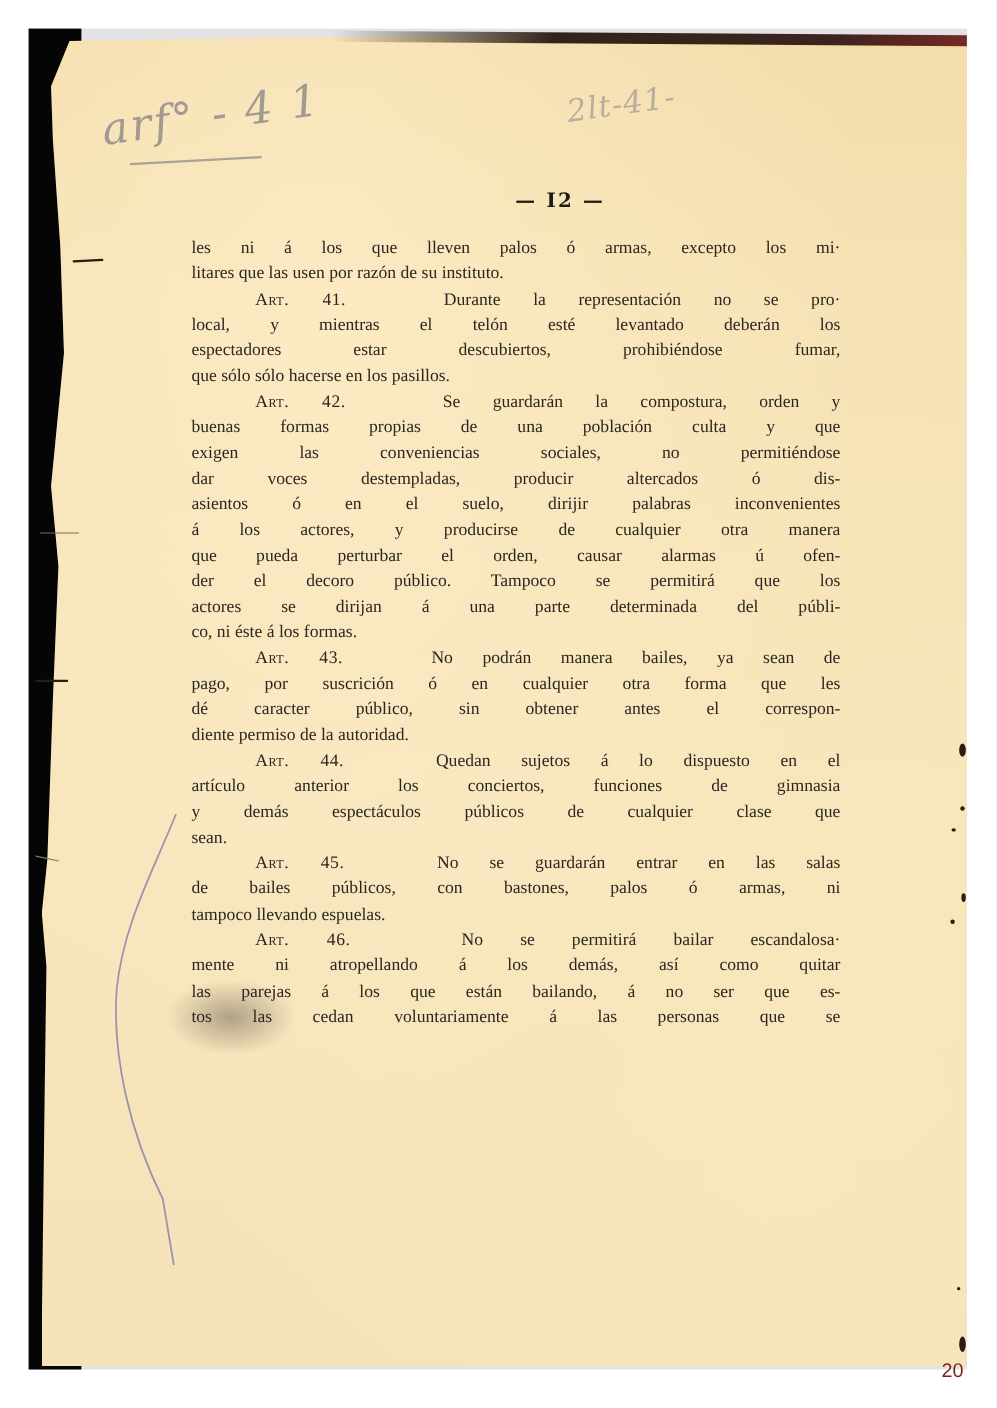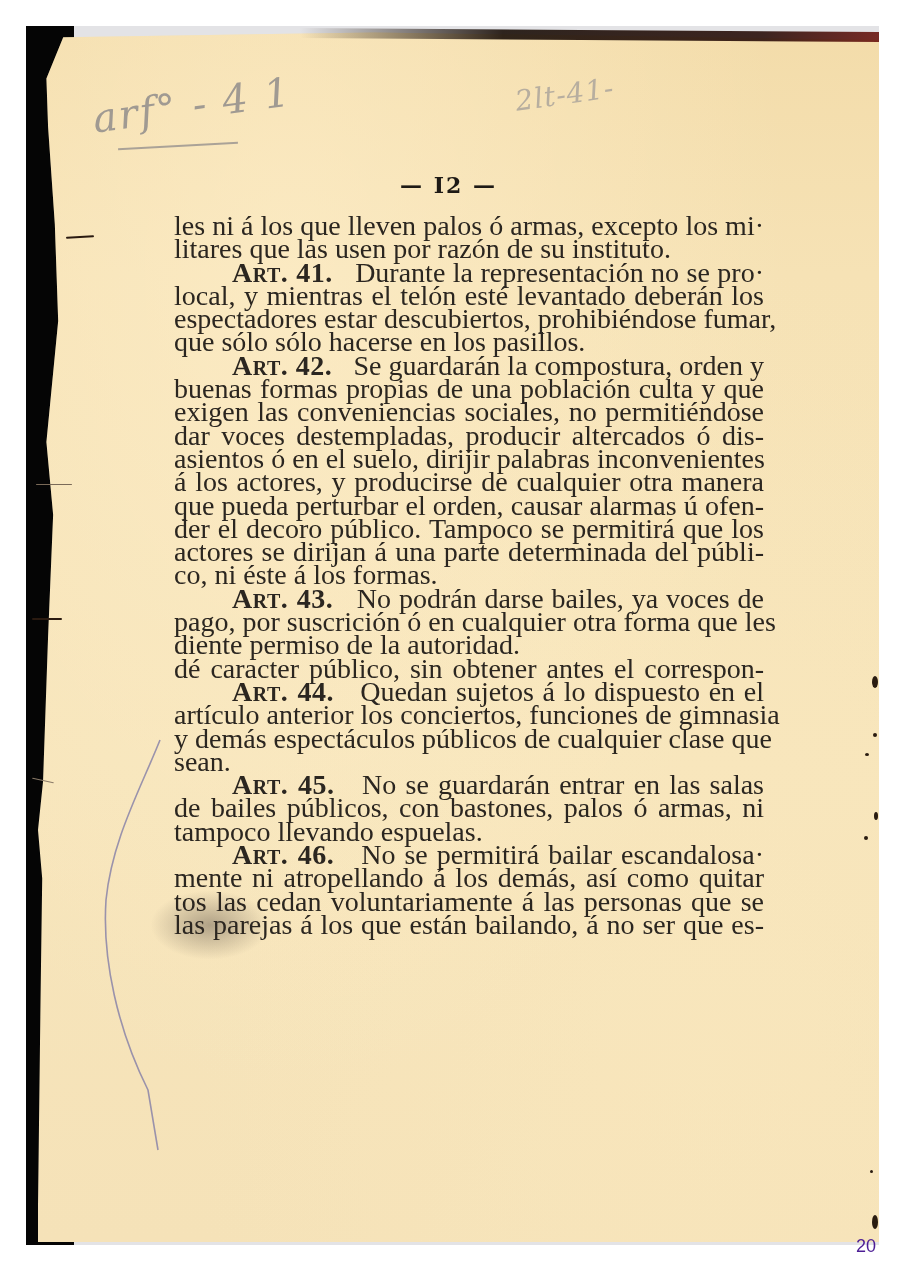--- a/index.html
+++ b/index.html
@@ -54,39 +54,39 @@
   .pencil-right { left: 515px; top: 78px; font-size: 28px; letter-spacing: 1px; color: #b7ae9f; }
   .pencil-underline {
     position: absolute; left: 118px; top: 145px; width: 120px; height: 2px;
     background: #aaa297; transform: rotate(-3deg);
   }
   .margin-line {
     position: absolute; left: 0; top: 0; width: 906px; height: 1280px;
     pointer-events: none;
   }
   .page-number {
-    position: absolute; left: 400px; top: 172px; width: 150px; text-align: left;
-    font-family: "DejaVu Serif", serif; font-weight: bold; font-size: 22px;
+    position: absolute; left: 400px; top: 172px; width: 150px; text-align: right;
+    font-family: "DejaVu Serif", serif; font-weight: bold; font-size: 18px;
     color: #1e1a15; letter-spacing: 2px;
   }
   .text-block {
     position: absolute; left: 174px; top: 214px; width: 590px;
     font-family: "Liberation Serif", "DejaVu Serif", serif;
-    font-size: 28px; line-height: 23.3px; color: #2b2620;
+    font-size: 16px; line-height: 23.3px; color: #2b2620;
   }
   .line {
     display: block; white-space: nowrap; text-align: justify;
     text-align-last: justify; height: 23.3px;
   }
   .line.last { text-align-last: left; }
   .line.indent { padding-left: 58px; }
-  .art { font-variant: small-caps; letter-spacing: 0.5px; font-weight: bold; }
+  .art { font-variant: small-caps; letter-spacing: 0.5px; }
   .footer-page-index {
     position: absolute; left: 856px; top: 1236px;
-    font-family: "Liberation Sans", sans-serif; font-size: 18px; color: #4c1d95;
+    font-family: "Liberation Sans", sans-serif; font-size: 18px; color: #7f1d1d;
   }
 </style>
 </head>
 <body>
 
 <div class="scan-frame"></div>
 <div class="binding"></div>
 <div class="page"></div>
 <div class="top-shadow"></div>
 
@@ -124,30 +124,30 @@
     <span class="line indent"><span class="art">Art. 42.</span>&nbsp;&nbsp; <span>Se guardarán la compostura, orden y</span></span>
     <span class="line"><span>buenas formas propias de una población  culta y  que</span></span>
     <span class="line"><span>exigen  las conveniencias  sociales, no  permitiéndose</span></span>
     <span class="line"><span>dar voces destempladas,  producir  altercados  ó dis-</span></span>
     <span class="line"><span>asientos ó en el suelo, dirijir  palabras  inconvenientes</span></span>
     <span class="line"><span>á los actores, y producirse de cualquier  otra manera</span></span>
     <span class="line"><span>que pueda perturbar el orden, causar alarmas ú ofen-</span></span>
     <span class="line"><span>der el decoro público.  Tampoco se permitirá que los</span></span>
     <span class="line"><span>actores se dirijan á una parte determinada del  públi-</span></span>
     <span class="line last"><span>co, ni éste á los formas.</span></span>
-    <span class="line indent"><span class="art">Art. 43.</span>&nbsp;&nbsp; <span>No podrán darse  bailes, ya  voces de</span></span>
+    <span class="line indent"><span class="art">Art. 43.</span>&nbsp;&nbsp; <span>No podrán manera  bailes, ya  sean de</span></span>
     <span class="line"><span>pago, por suscrición ó en cualquier otra forma que les</span></span>
+    <span class="line"><span>dé caracter público, sin obtener  antes  el  correspon-</span></span>
     <span class="line last"><span>diente permiso de la autoridad.</span></span>
-    <span class="line"><span>dé caracter público, sin obtener  antes  el  correspon-</span></span>
     <span class="line indent"><span class="art">Art. 44.</span>&nbsp;&nbsp; <span>Quedan sujetos á lo dispuesto  en el</span></span>
     <span class="line"><span>artículo anterior los conciertos, funciones de gimnasia</span></span>
     <span class="line"><span>y demás espectáculos públicos de cualquier  clase que</span></span>
     <span class="line last"><span>sean.</span></span>
     <span class="line indent"><span class="art">Art. 45.</span>&nbsp;&nbsp; <span>No  se  guardarán entrar en  las salas</span></span>
     <span class="line"><span>de bailes  públicos, con bastones,  palos  ó armas, ni</span></span>
     <span class="line last"><span>tampoco llevando espuelas.</span></span>
     <span class="line indent"><span class="art">Art. 46.</span>&nbsp;&nbsp; <span>No se permitirá  bailar  escandalosa·</span></span>
     <span class="line"><span>mente ni atropellando á los demás,  así  como  quitar</span></span>
+    <span class="line"><span>las parejas á los que están bailando, á no  ser que es-</span></span>
     <span class="line"><span>tos las  cedan voluntariamente á las personas  que se</span></span>
-    <span class="line"><span>las parejas á los que están bailando, á no  ser que es-</span></span>
   </div>
 
 <div class="footer-page-index">20</div>
 
 </body></html>

